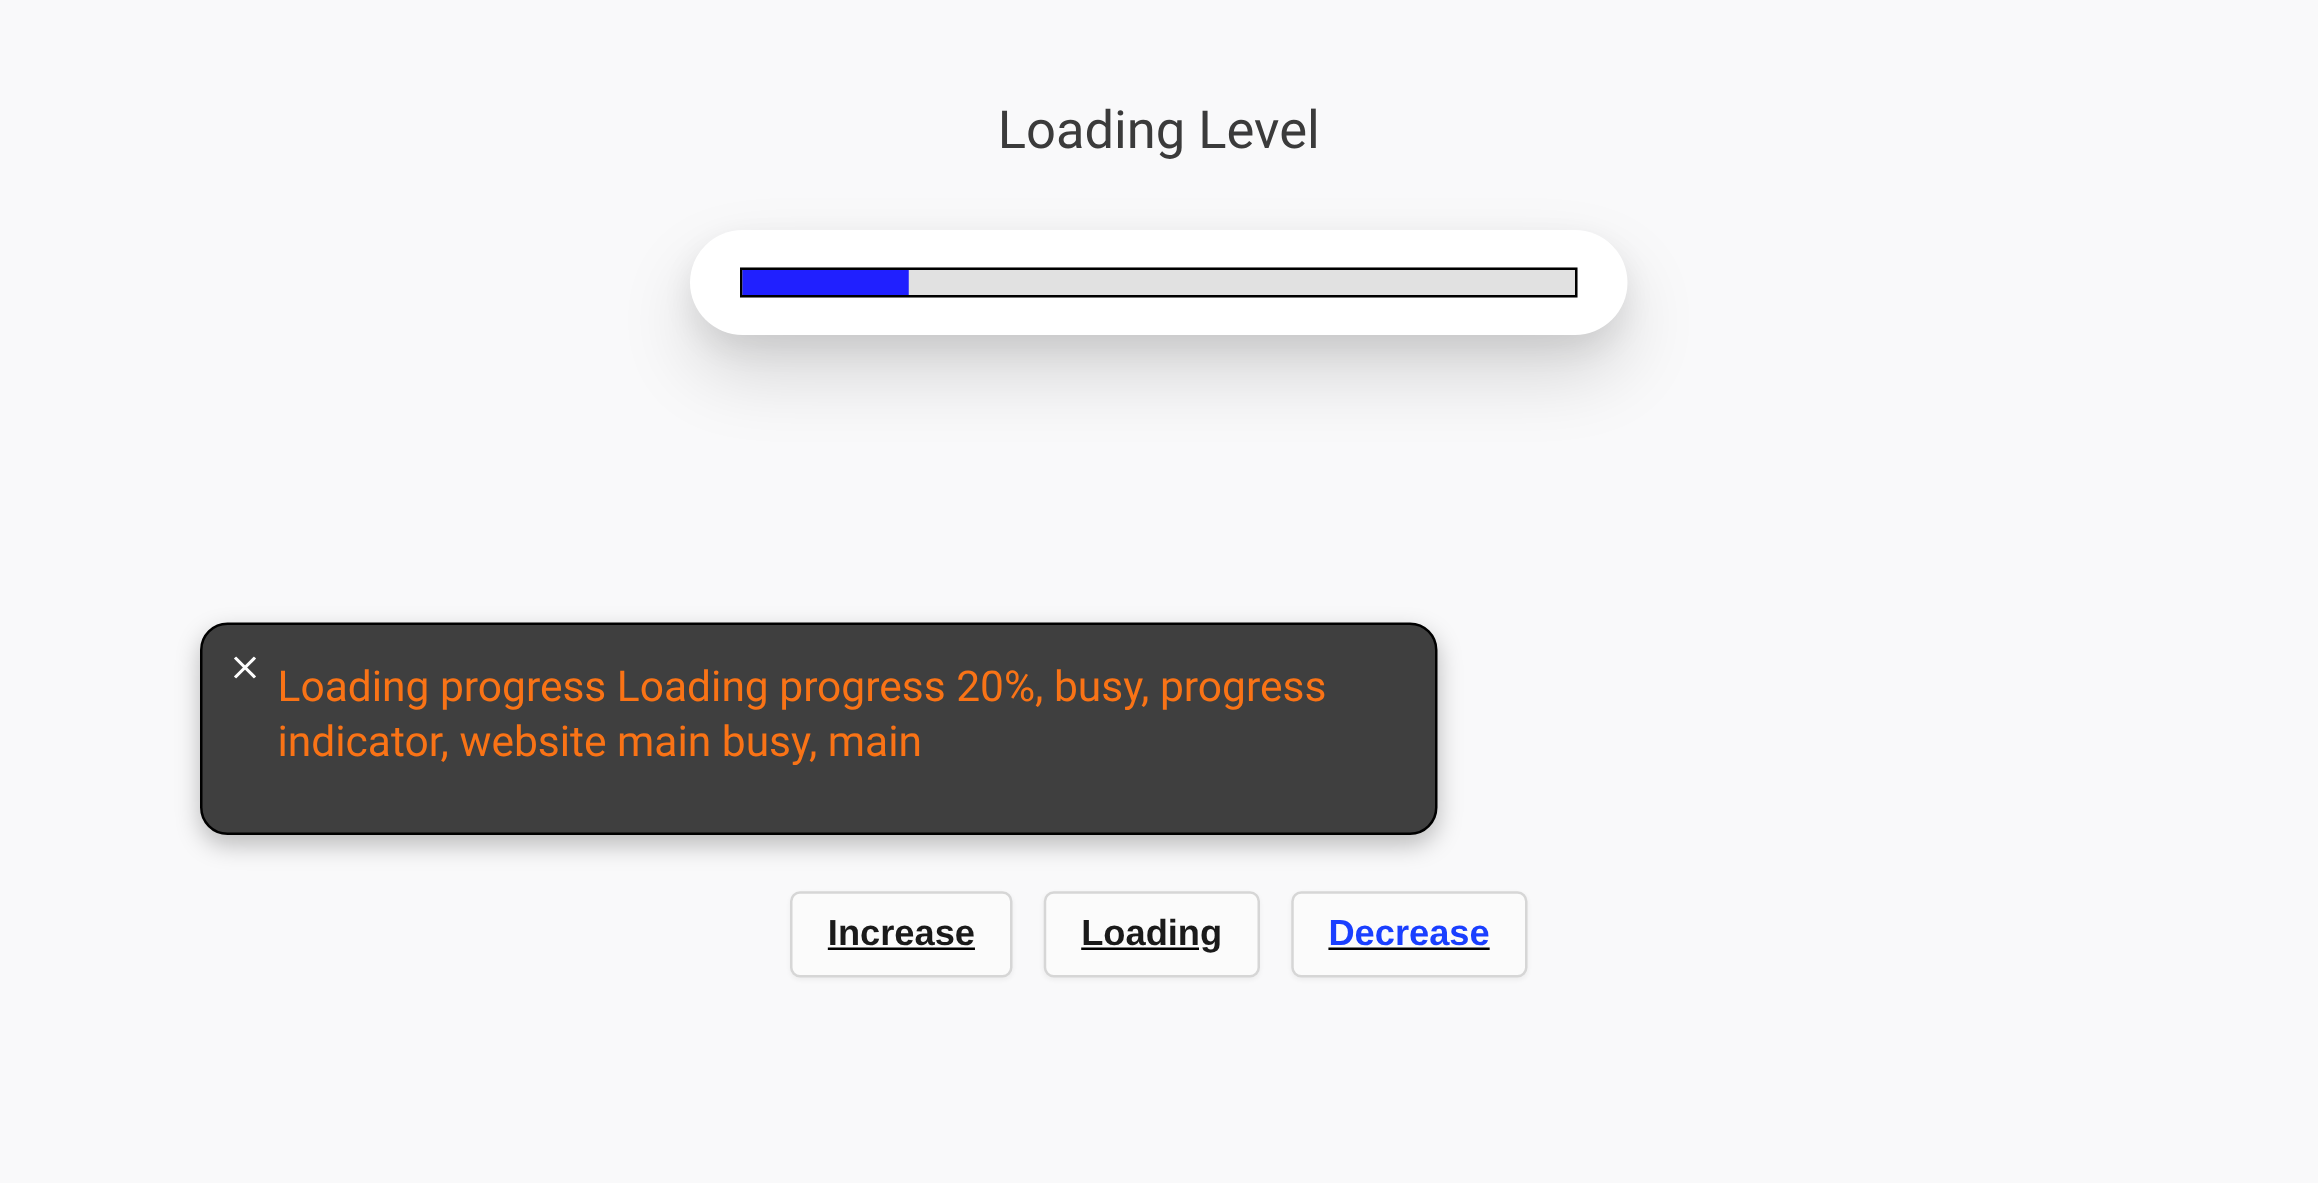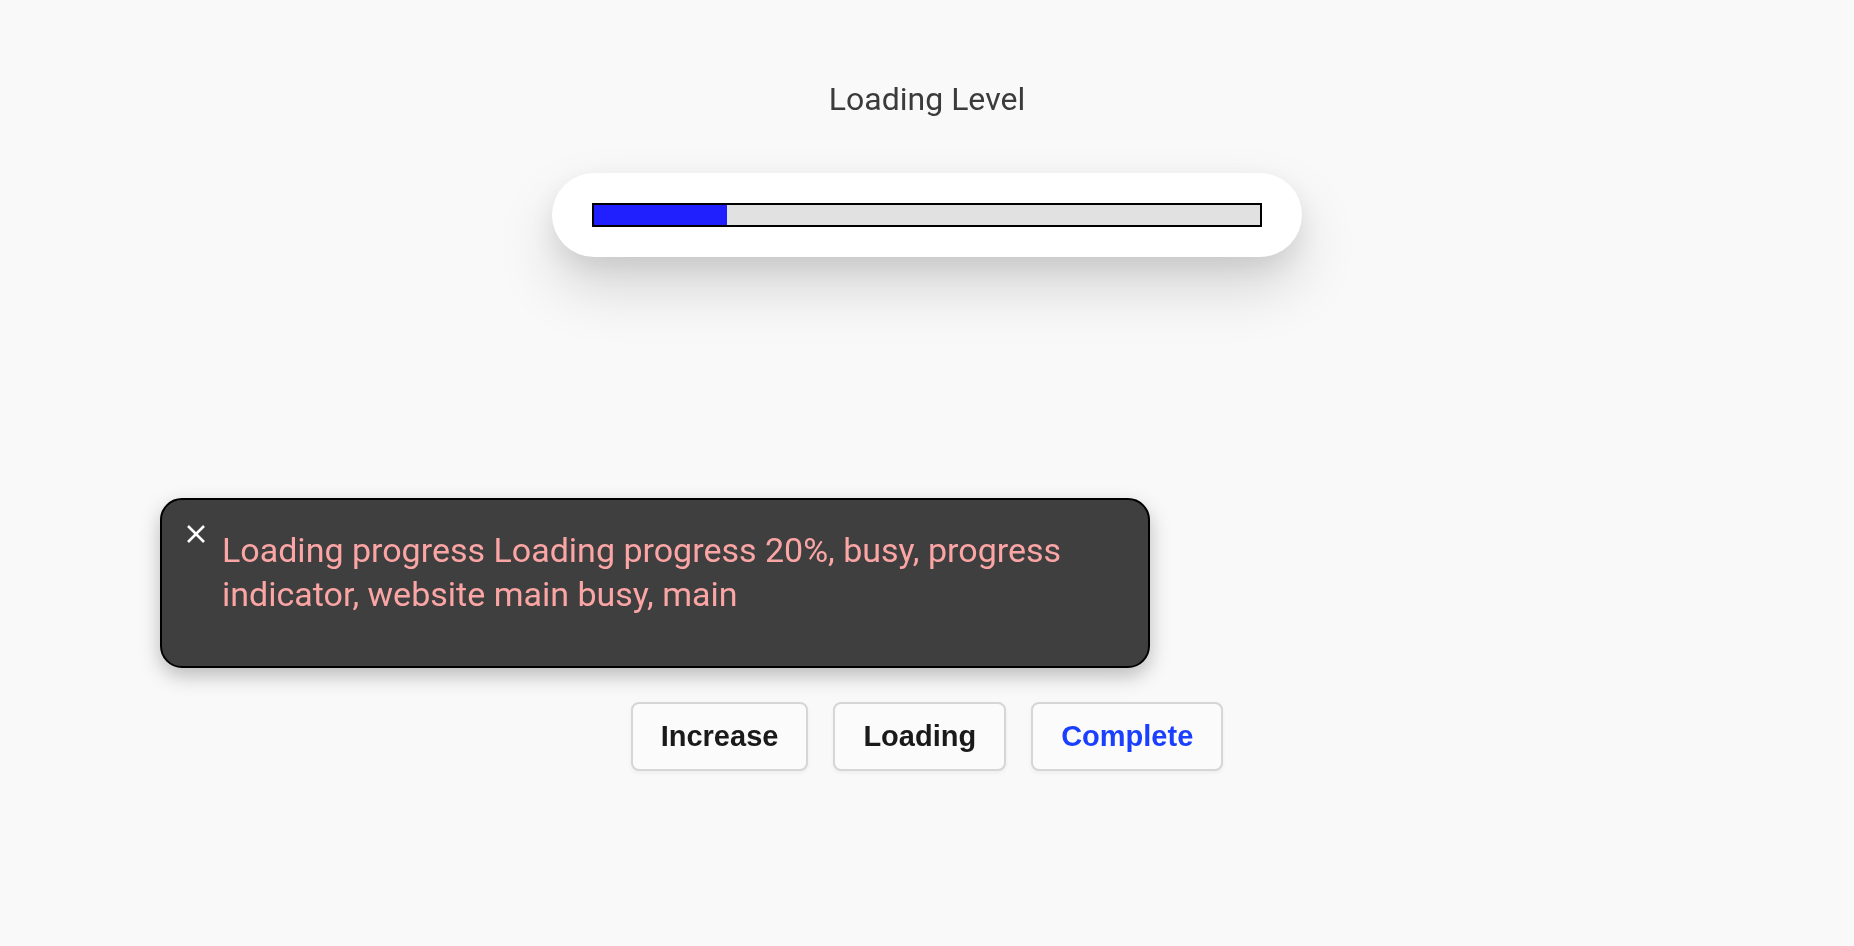--- a/index.html
+++ b/index.html
@@ -10,21 +10,21 @@
     body {
       font-family: -apple-system, BlinkMacSystemFont, "Segoe UI", Roboto, Helvetica, Arial, sans-serif;
       background: #f9f9fa;
       width: 1854px;
       height: 946px;
       position: relative;
       overflow: hidden;
     }
     .heading {
       text-align: center;
-      font-size: 32px;
+      font-size: 42px;
       color: #3b3b3b;
       font-weight: 400;
       margin-top: 80px;
     }
     .progress-container {
       width: 750px;
       margin: 55px auto 0;
       background: #ffffff;
       border-radius: 45px;
       padding: 30px 40px;
@@ -41,20 +41,21 @@
     .progress-fill {
       height: 100%;
       background: #2020ff;
       width: 20%;
     }
     .buttons-row {
       display: flex;
       justify-content: center;
       gap: 25px;
       margin-top: 445px;
+      text-decoration: underline;
     }
     .btn {
       font-size: 29px;
       font-weight: 700;
       padding: 16px 28px;
       border-radius: 8px;
       border: 2px solid #d6d6d6;
       background: #fbfbfb;
       cursor: pointer;
       color: #1a1a1a;
@@ -70,21 +71,21 @@
     }
     .tooltip {
       position: absolute;
       left: 160px;
       top: 498px;
       width: 990px;
       background: #3f3f3f;
       border: 2px solid #000;
       border-radius: 22px;
       padding: 28px 34px 50px 60px;
-      color: #fca5a5;
+      color: #f97316;
       font-size: 34px;
       line-height: 1.3;
       box-shadow: 0 8px 20px rgba(0,0,0,0.25);
       z-index: 100;
     }
     .tooltip-close {
       position: absolute;
       left: 22px;
       top: 22px;
       width: 24px;
@@ -111,21 +112,21 @@
 
 <div class="progress-container">
   <div class="progress-track">
     <div class="progress-fill" style="width:20%"></div>
   </div>
 </div>
 
 <div class="buttons-row">
   <button class="btn">Increase</button>
   <button class="btn">Loading</button>
-  <button class="btn btn-complete">Complete</button>
+  <button class="btn btn-complete">Decrease</button>
 </div>
 
 <div class="tooltip">
   <div class="tooltip-close">
     <svg viewBox="0 0 18 18" fill="none">
       <line x1="1" y1="1" x2="17" y2="17"></line>
       <line x1="17" y1="1" x2="1" y2="17"></line>
     </svg>
   </div>
   <div class="tooltip-text">Loading progress Loading progress 20%, busy, progress indicator, website main busy, main</div>

